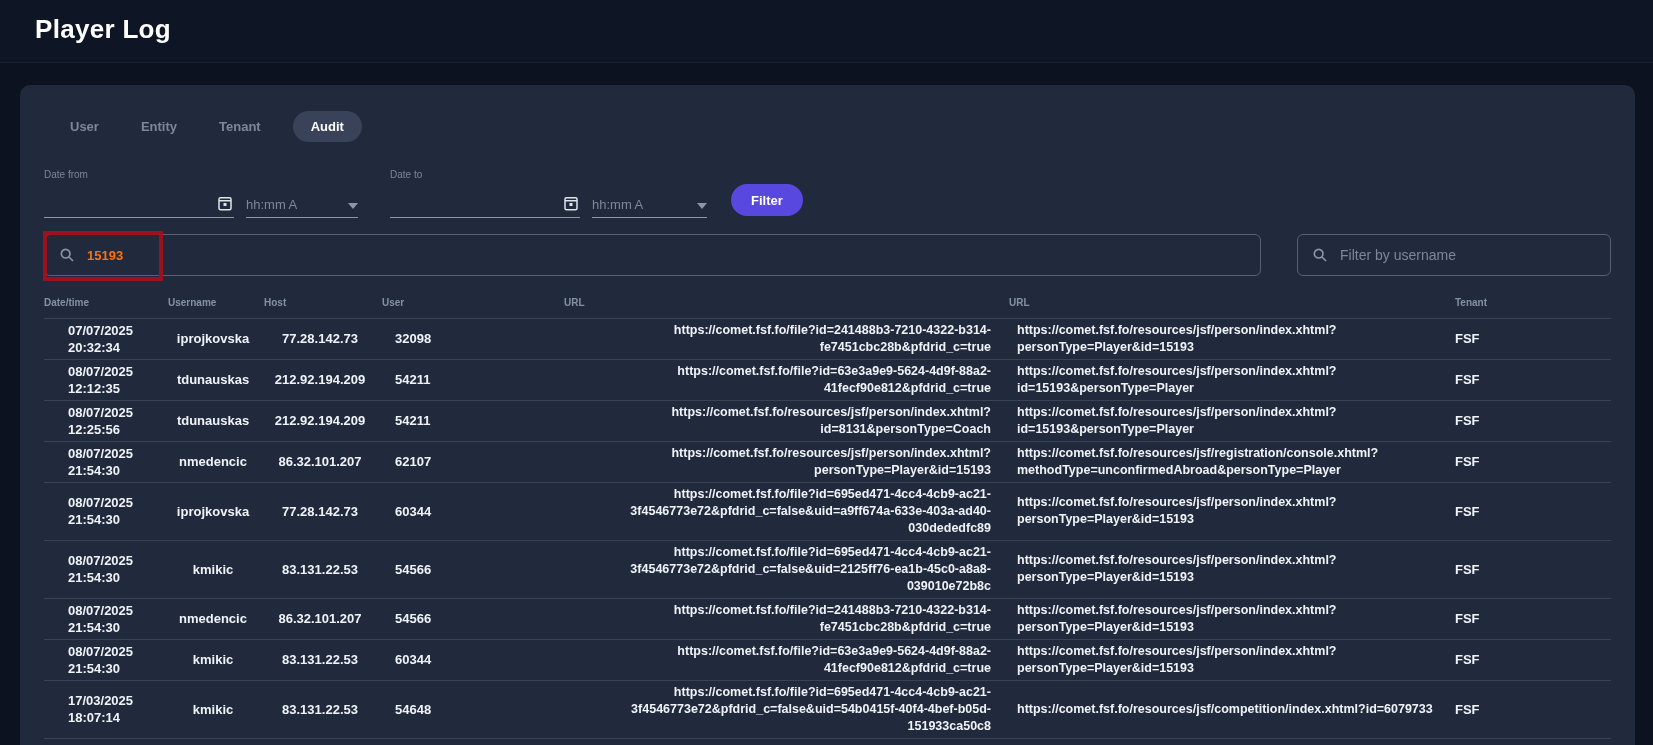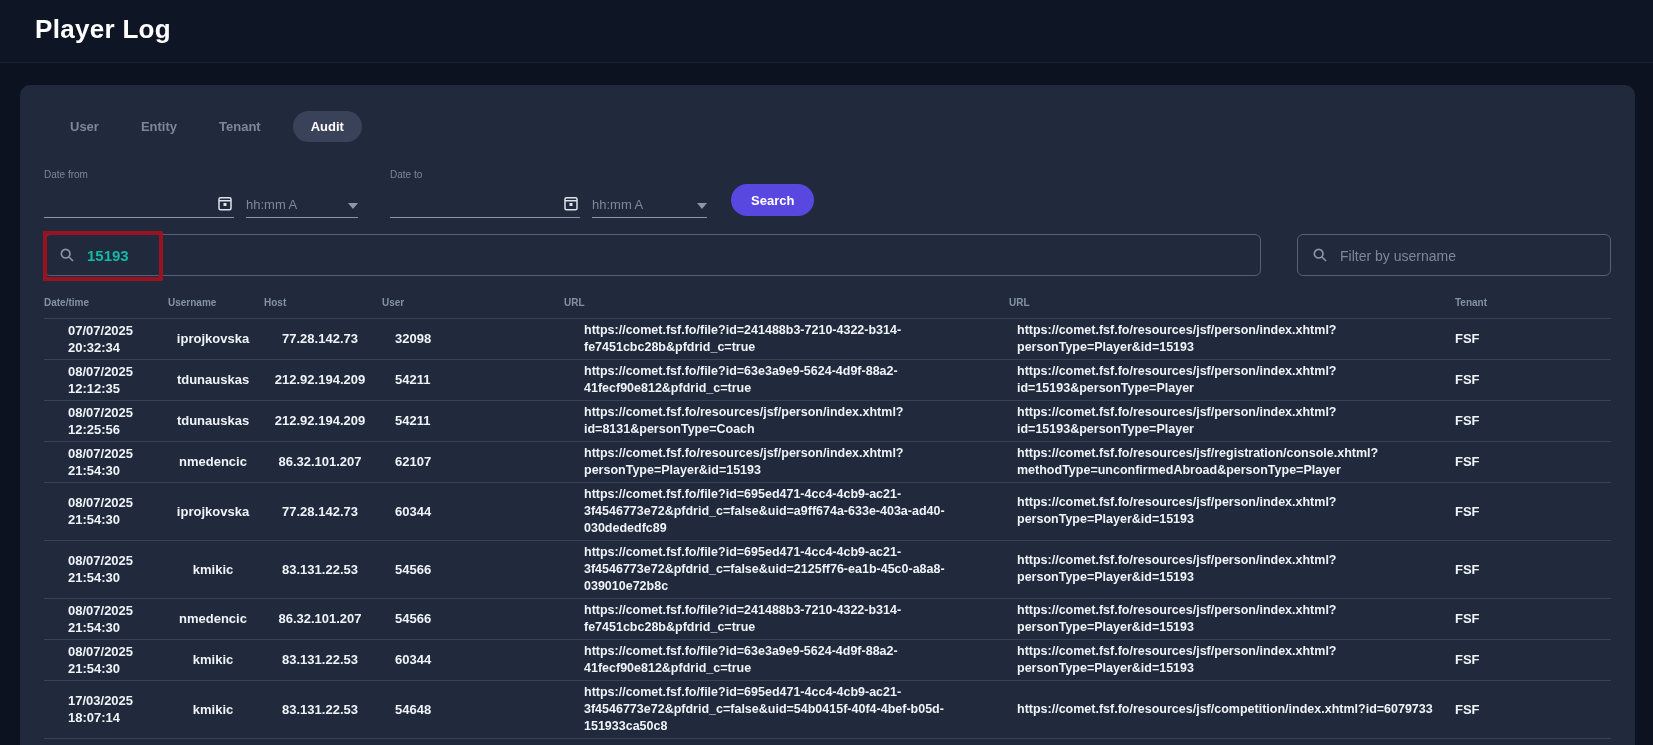--- a/index.html
+++ b/index.html
@@ -71,22 +71,22 @@
   }
   
   .search-row{display:flex;align-items:center;margin:16px 24px 0 24px;}
   .search-box{
     display:flex;align-items:center;gap:12px;
     border:1px solid var(--outline);border-radius:6px;
     height:42px;padding:0 14px;background:transparent;
   }
   .search-box-main{flex:1;max-width:1226px;position:relative;}
   .search-box input{
-    background:transparent;border:none;outline:none;color:#14b8a6;
-    font-family:inherit;font-size:15px;font-weight:bold;width:100%;
+    background:transparent;border:none;outline:none;color:#f97316;
+    font-family:inherit;font-size:13px;font-weight:bold;width:100%;
   }
   .search-box input::placeholder{color:var(--text-muted);font-weight:normal;font-size:14px;}
   .username-filter{width:314px;margin-left:36px;}
   .mag-icon{width:16px;height:16px;color:var(--line);flex:0 0 auto;}
   .annotation-box{
     position:absolute;left:-2px;top:-4px;width:120px;height:50px;
     border:4px solid var(--annotation-red);pointer-events:none;
   }
   
   .audit-table{
@@ -103,21 +103,21 @@
     height:40px;vertical-align:middle;padding:3px 6px 3px 0;
     line-height:17px;
   }
   .audit-table tbody tr{border-top:1px solid var(--separator);}
   .audit-table tbody tr:last-child{border-bottom:1px solid var(--separator);}
   th.h-url1,th.h-url2{padding-left:12px;}
   th.h-tenant{padding-left:8px;}
   td.col-date{padding-left:24px;}
   td.col-user,td.col-host{text-align:center;margin-top:44px;}
   td.col-port{padding-left:13px;}
-  td.col-url1{padding-left:32px;font-size:12.5px;overflow-wrap:anywhere;}
+  td.col-url1{padding-left:32px;font-size:12.5px;overflow-wrap:anywhere;text-align:right;}
   td.col-url2{padding-left:20px;font-size:12.5px;overflow-wrap:anywhere;}
   td.col-tenant{padding-left:8px;}
 </style>
 </head>
 <body>
 
 <header class="app-header">
   <h1 class="app-title">Player Log</h1>
 </header>
 
@@ -162,21 +162,21 @@
       </div>
     </div>
 
     <div class="field-group time-field time-field-2">
       <div class="underline-input">
         <span class="placeholder-text">hh:mm A</span>
         <span class="caret-down"></span>
       </div>
     </div>
 
-    <button class="search-btn">Search</button>
+    <button class="search-btn">Filter</button>
   </div>
 
   <div class="search-row">
     <div class="search-box search-box-main">
       <svg class="mag-icon" viewBox="0 0 24 24" fill="none" stroke="currentColor" stroke-width="2.4">
         <circle cx="10" cy="10" r="6.5"></circle>
         <line x1="15" y1="15" x2="21" y2="21"></line>
       </svg>
       <input type="text" value="15193" style="">
       <div class="annotation-box"></div>

